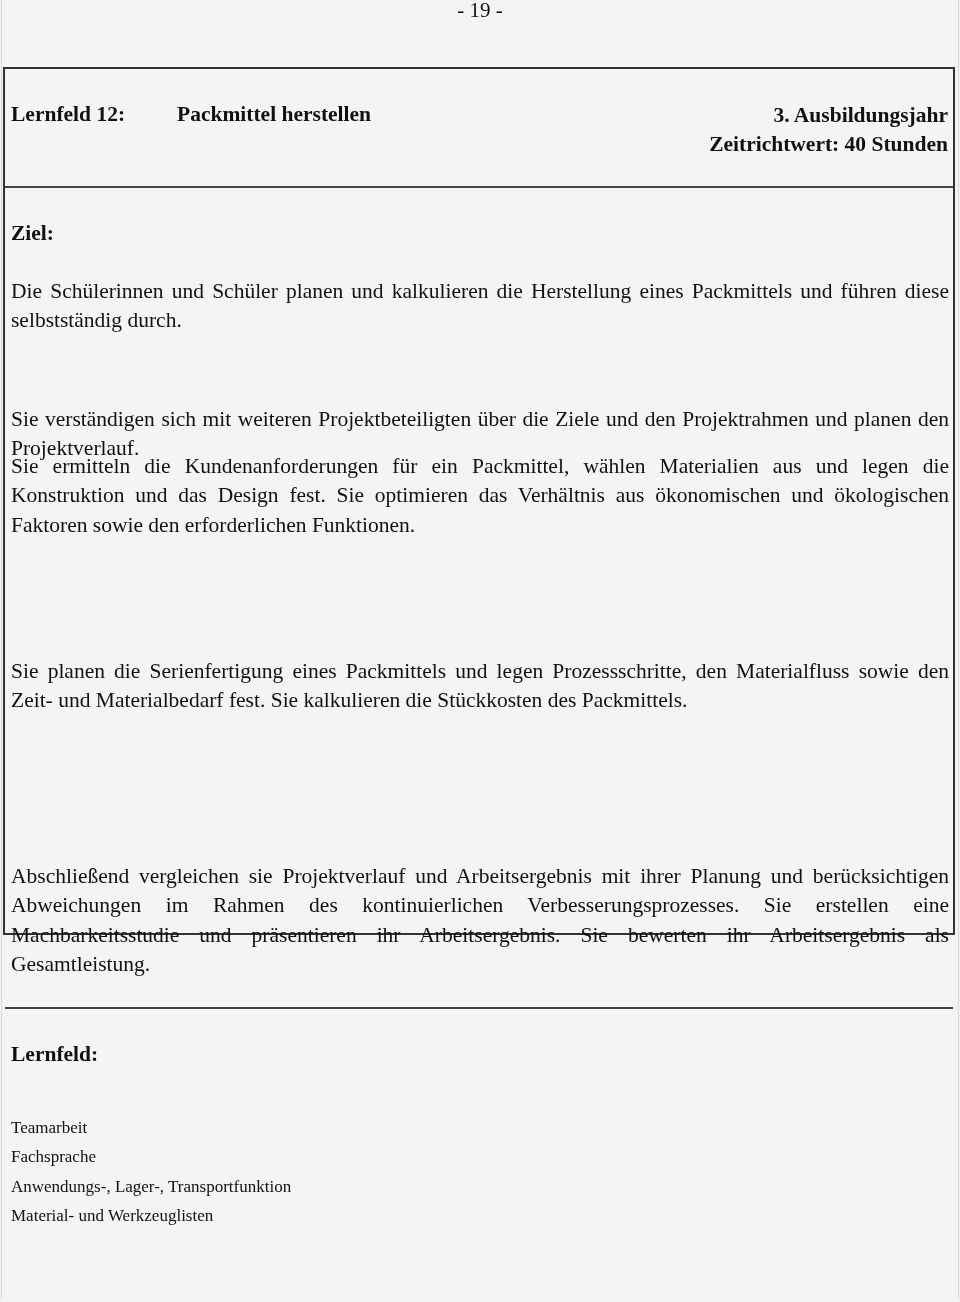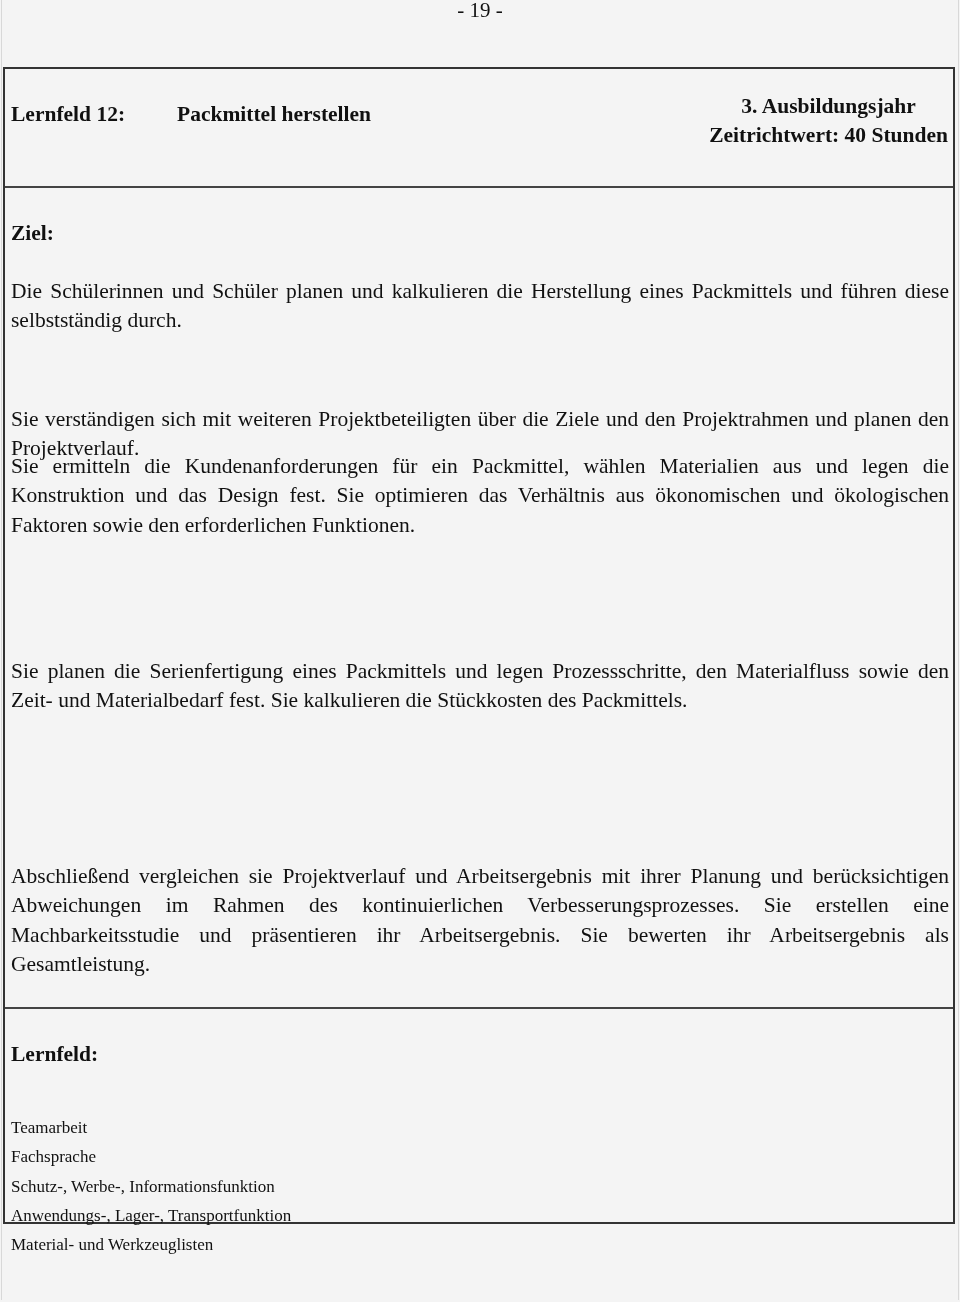--- a/index.html
+++ b/index.html
@@ -13,33 +13,33 @@
     }
     .page-frame {
       position: absolute; left: 1px; top: 0; width: 956px; height: 1300px;
       border-left: 1px solid #d8d8d8; border-right: 1px solid #d8d8d8;
     }
     .page-number {
       position: absolute; top: -2px; left: 0; width: 960px; text-align: center;
       font-size: 21px; line-height: 24px;
     }
     .table {
-      position: absolute; left: 3px; top: 67px; width: 952px; height: 1157px;
+      position: absolute; left: 3px; top: 67px; width: 952px; height: 868px;
       border: 2px solid #333;
       box-sizing: border-box;
     }
     .row { position: absolute; left: 0; right: 0; box-sizing: border-box; }
     .row-header { top: 0; height: 119px; border-bottom: 2px solid #444; }
     .row-ziel { top: 119px; height: 821px; border-bottom: 2px solid #444; }
     .row-inhalte { top: 940px; bottom: 0; }
     .txt { position: absolute; font-size: 21.5px; line-height: 29.3px; }
     .bold { font-weight: bold; }
     .lf-label { left: 6px; top: 31px; }
     .lf-title { left: 172px; top: 31px; }
-    .lf-right { right: 5px; top: 23px; text-align: center; }
+    .lf-right { right: 5px; top: 32px; text-align: right; }
     .section-heading { left: 6px; }
     .para { left: 6px; width: 938px; text-align: justify; }
     .list { left: 6px; top: 104px; margin: 0; padding: 0; list-style: none; }
     .list li { font-size: 17px; line-height: 29.3px; }
   </style>
 </head>
 <body>
 
 <div class="page-frame"></div>
 
@@ -63,19 +63,18 @@
     <div class="txt para" style="top:264px;">Sie ermitteln die Kundenanforderungen für ein Packmittel, wählen Materialien aus und legen die Konstruktion und das Design fest. Sie optimieren das Verhältnis aus ökonomischen und ökologischen Faktoren sowie den erforderlichen Funktionen.</div>
     <div class="txt para" style="top:469px;">Sie planen die Serienfertigung eines Packmittels und legen Prozessschritte, den Materialfluss sowie den Zeit- und Materialbedarf fest. Sie kalkulieren die Stückkosten des Packmittels.</div>
     <div class="txt para" style="top:674px;">Abschließend vergleichen sie Projektverlauf und Arbeitsergebnis mit ihrer Planung und berücksichtigen Abweichungen im Rahmen des kontinuierlichen Verbesserungsprozesses. Sie erstellen eine Machbarkeitsstudie und präsentieren ihr Arbeitsergebnis. Sie bewerten ihr Arbeitsergebnis als Gesamtleistung.</div>
   </div>
 
   <div class="row row-inhalte">
     <div class="txt bold section-heading" style="top:31px;">Lernfeld:</div>
     <ul class="txt list">
       <li>Teamarbeit</li>
       <li>Fachsprache</li>
-      <li>Schutz-, Werbe-, Informationsfunktion</li>
       <li>Anwendungs-, Lager-, Transportfunktion</li>
       <li>Material- und Werkzeuglisten</li>
     </ul>
   </div>
 
 </div>
 
 </body></html>

